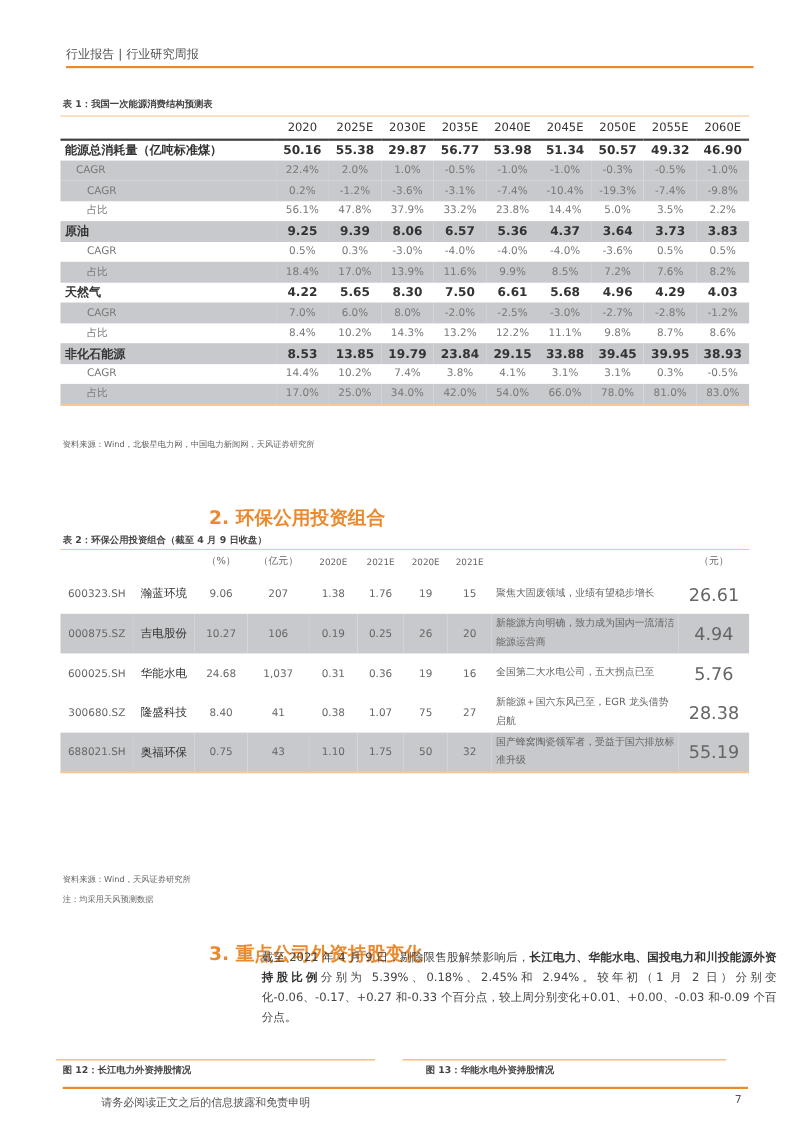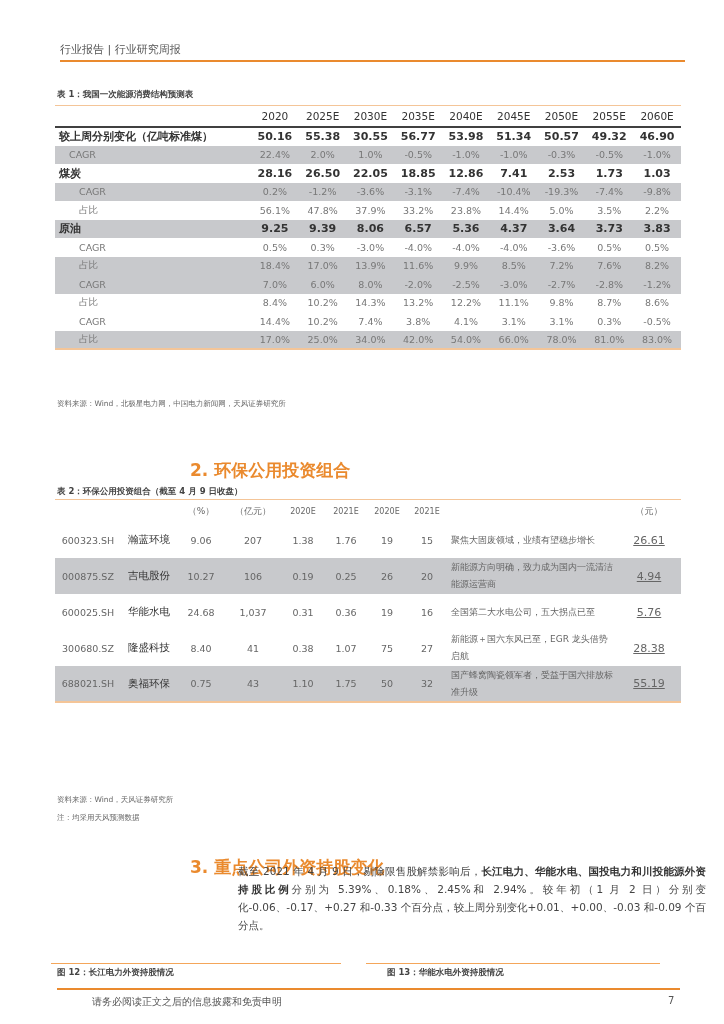--- a/index.html
+++ b/index.html
@@ -34,21 +34,21 @@
   .sec-title { position:absolute; font-size:17px; color:#ea8a2e; font-weight:bold; }
 
   .t2 { left:55px; top:500px; width:626px; font-size:9.5px; }
   .t2 th { font-weight:normal; color:#333; font-size:10px; line-height:17px; }
   .t2 .hdr1 th { height:38px; border-bottom:2px solid #ea8a2e; }
   .t2 .hdr2 th { height:22px; color:#666; font-size:9px; }
   .t2 .hdr2 th.sm { font-size:8px; }
   .t2 td { height:36px; text-align:center; color:#666; }
   .t2 td.name { color:#333; font-size:10.5px; }
   .t2 td.point { text-align:left; font-size:9px; line-height:17px; padding:0 4px; }
-  .t2 td.price { font-size:11px;text-decoration:underline; }
+  .t2 td.price { font-size:16px; }
   .t2 tr.shade td { background:#c8c9cc; }
   .t2 tr.last td { border-bottom:2px solid #f4c598; }
 
   .para { position:absolute; left:218px; top:862px; width:468px; font-size:10.5px; line-height:18px; color:#444; text-align:justify;margin-left:20px; }
   .para b { font-weight:bold; color:#333; }
 
   .fig-cap { position:absolute; top:948px; font-size:8.5px; color:#444; font-weight:bold;margin-top:19px; }
   .fig-line { position:absolute; top:963px; height:1px; background:#f4a65a; }
 
   .footer-line { position:absolute; left:57px; top:988px; width:623px; height:2px; background:#ea8a2e; }
@@ -87,54 +87,42 @@
     <th>2035E</th>
     <th>2040E</th>
     <th>2045E</th>
     <th>2050E</th>
     <th>2055E</th>
     <th>2060E</th>
   </tr>
   </tbody>
     <tbody id="t1-body">
       <tr class="main">
-        <td class="lbl">较上周分别变化（亿吨标准煤）</td>
+        <td class="lbl">能源总消耗量（亿吨标准煤）</td>
         <td>50.16</td>
         <td>55.38</td>
-        <td>30.55</td>
+        <td>29.87</td>
         <td>56.77</td>
         <td>53.98</td>
         <td>51.34</td>
         <td>50.57</td>
         <td>49.32</td>
         <td>46.90</td>
       </tr>
       <tr class="sub shade">
         <td class="lbl">CAGR</td>
         <td>22.4%</td>
         <td>2.0%</td>
         <td>1.0%</td>
         <td>-0.5%</td>
         <td>-1.0%</td>
         <td>-1.0%</td>
         <td>-0.3%</td>
         <td>-0.5%</td>
         <td>-1.0%</td>
-      </tr>
-      <tr class="main">
-        <td class="lbl">煤炭</td>
-        <td>28.16</td>
-        <td>26.50</td>
-        <td>22.05</td>
-        <td>18.85</td>
-        <td>12.86</td>
-        <td>7.41</td>
-        <td>2.53</td>
-        <td>1.73</td>
-        <td>1.03</td>
       </tr>
       <tr class="sub sub2 shade">
         <td class="lbl">CAGR</td>
         <td>0.2%</td>
         <td>-1.2%</td>
         <td>-3.6%</td>
         <td>-3.1%</td>
         <td>-7.4%</td>
         <td>-10.4%</td>
         <td>-19.3%</td>
@@ -182,20 +170,32 @@
         <td>18.4%</td>
         <td>17.0%</td>
         <td>13.9%</td>
         <td>11.6%</td>
         <td>9.9%</td>
         <td>8.5%</td>
         <td>7.2%</td>
         <td>7.6%</td>
         <td>8.2%</td>
       </tr>
+      <tr class="main">
+        <td class="lbl">天然气</td>
+        <td>4.22</td>
+        <td>5.65</td>
+        <td>8.30</td>
+        <td>7.50</td>
+        <td>6.61</td>
+        <td>5.68</td>
+        <td>4.96</td>
+        <td>4.29</td>
+        <td>4.03</td>
+      </tr>
       <tr class="sub sub2 shade">
         <td class="lbl">CAGR</td>
         <td>7.0%</td>
         <td>6.0%</td>
         <td>8.0%</td>
         <td>-2.0%</td>
         <td>-2.5%</td>
         <td>-3.0%</td>
         <td>-2.7%</td>
         <td>-2.8%</td>
@@ -205,20 +205,32 @@
         <td class="lbl">占比</td>
         <td>8.4%</td>
         <td>10.2%</td>
         <td>14.3%</td>
         <td>13.2%</td>
         <td>12.2%</td>
         <td>11.1%</td>
         <td>9.8%</td>
         <td>8.7%</td>
         <td>8.6%</td>
+      </tr>
+      <tr class="main shade">
+        <td class="lbl">非化石能源</td>
+        <td>8.53</td>
+        <td>13.85</td>
+        <td>19.79</td>
+        <td>23.84</td>
+        <td>29.15</td>
+        <td>33.88</td>
+        <td>39.45</td>
+        <td>39.95</td>
+        <td>38.93</td>
       </tr>
       <tr class="sub sub2">
         <td class="lbl">CAGR</td>
         <td>14.4%</td>
         <td>10.2%</td>
         <td>7.4%</td>
         <td>3.8%</td>
         <td>4.1%</td>
         <td>3.1%</td>
         <td>3.1%</td>

